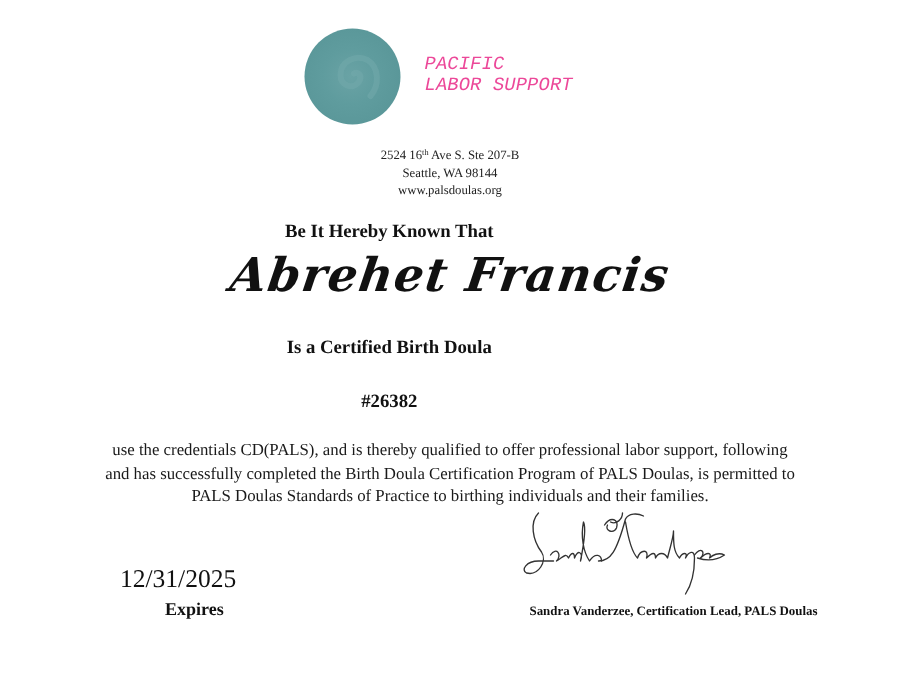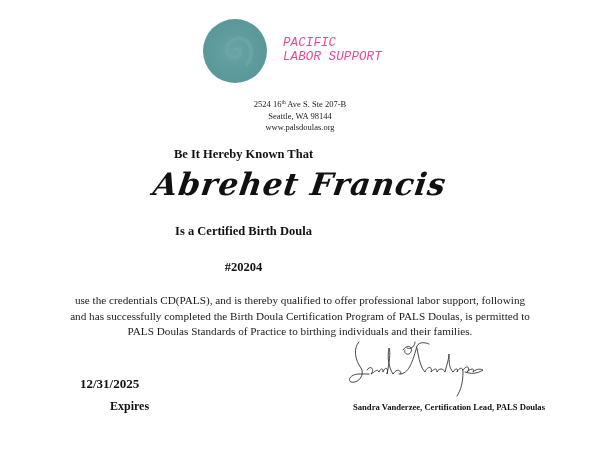--- a/index.html
+++ b/index.html
@@ -21,39 +21,39 @@
       font-style: italic; color: #ec4899; font-size: 12.5px; line-height: 14px;
       letter-spacing: 0.1px;
     }
     .logo-text div { white-space: nowrap; }
     .address {
       left: 0; width: 600px; top: 97px; text-align: center;
       font-family: "Liberation Serif", serif; font-size: 8.5px; line-height: 11.5px; color: #222;
     }
     .address sup { font-size: 5.5px; vertical-align: 3px; }
     .heading {
-      left: 0; width: 487px; text-align: center;
+      left: 16px; width: 487px; text-align: center;
       font-family: "Liberation Serif", serif; font-weight: bold; font-size: 12.5px; color: #111;
     }
     .known { top: 147px; }
     .certified { top: 224px; }
     .certnum { top: 260px; }
     .name {
       left: 0; width: 600px; top: 166px; text-align: center;
       font-family: "DejaVu Serif", serif; font-style: italic; font-weight: bold;
       font-size: 31px; letter-spacing: 1px; color: #111;
       transform: skewX(-8deg);
     }
     .body-text {
       left: 25px; width: 550px; top: 293px; text-align: center;
       font-family: "Liberation Serif", serif; font-size: 11.2px; line-height: 15.5px; color: #1a1a1a;
     }
     .expiry-date {
       left: 80px; top: 376px; font-family: "Liberation Serif", serif;
-      font-weight: bold; font-size: 13px; color: #111;
+      font-weight: normal; font-size: 17px; color: #111;
     }
     .expiry-label {
       left: 110px; top: 399px; font-family: "Liberation Serif", serif;
       font-weight: bold; font-size: 12px; color: #111;
     }
     .signature { left: 345px; top: 338px; width: 140px; height: 60px; }
     .signer {
       left: 328px; top: 402px; font-family: "Liberation Serif", serif;
       font-weight: bold; font-size: 8.6px; color: #111; white-space: nowrap; padding-left: 25px;
     }
@@ -79,21 +79,21 @@
     <div>Seattle, WA 98144</div>
     <div>www.palsdoulas.org</div>
   </div>
 
   <div class="abs heading known">Be It Hereby Known That</div>
 
   <div class="abs name">Abrehet Francis</div>
 
   <div class="abs heading certified">Is a Certified Birth Doula</div>
 
-  <div class="abs heading certnum">#20204</div>
+  <div class="abs heading certnum">#26382</div>
 
   <div class="abs body-text">
     <div>use the credentials CD(PALS), and is thereby qualified to offer professional labor support, following</div>
     <div>and has successfully completed the Birth Doula Certification Program of PALS Doulas, is permitted to</div>
     <div>PALS Doulas Standards of Practice to birthing individuals and their families.</div>
   </div>
 
   <div class="abs expiry-date">12/31/2025</div>
   <div class="abs expiry-label">Expires</div>
 

